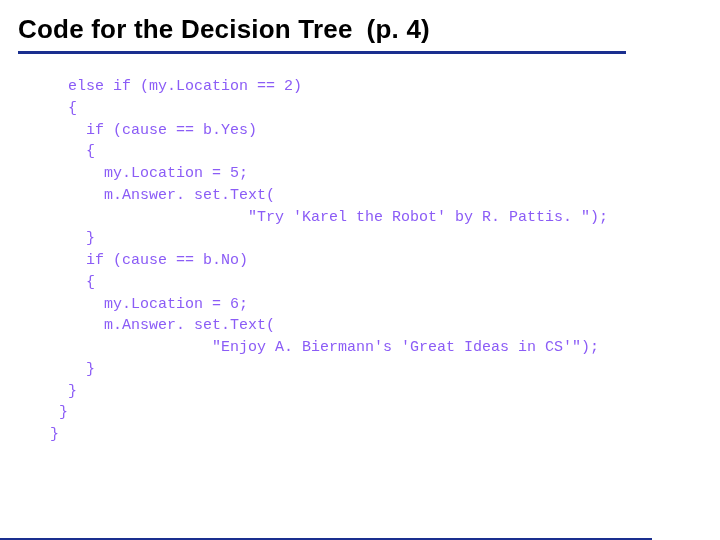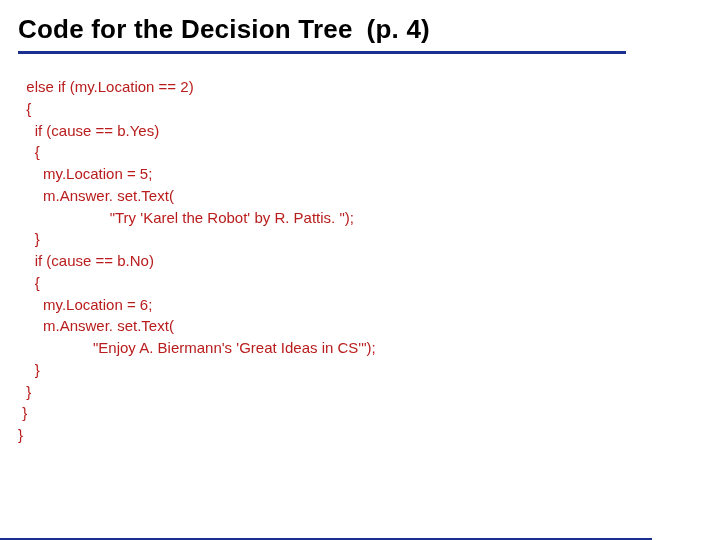--- a/index.html
+++ b/index.html
@@ -20,25 +20,26 @@
   .title {
     font-size: 26px;
     font-weight: bold;
     color: #000;
     letter-spacing: 0.2px;
   }
   .title .secondary {
     margin-left: 14px;
   }
   .code-block {
-    font-family: Liberation Sans, sans-serif;
+    font-family: Liberation Mono, monospace;
     font-size: 15px;
     line-height: 1.45;
     white-space: pre;
-    color: #b91c1c;
+    color: #8b5cf6;
+    margin-left: 32px;
   }
 </style>
 </head>
 <body>
 
 <div class="slide">
   <div class="title-wrap">
     <h1 class="title">
       <span>Code for the Decision Tree</span><span class="secondary">(p. 4)</span>
     </h1>

